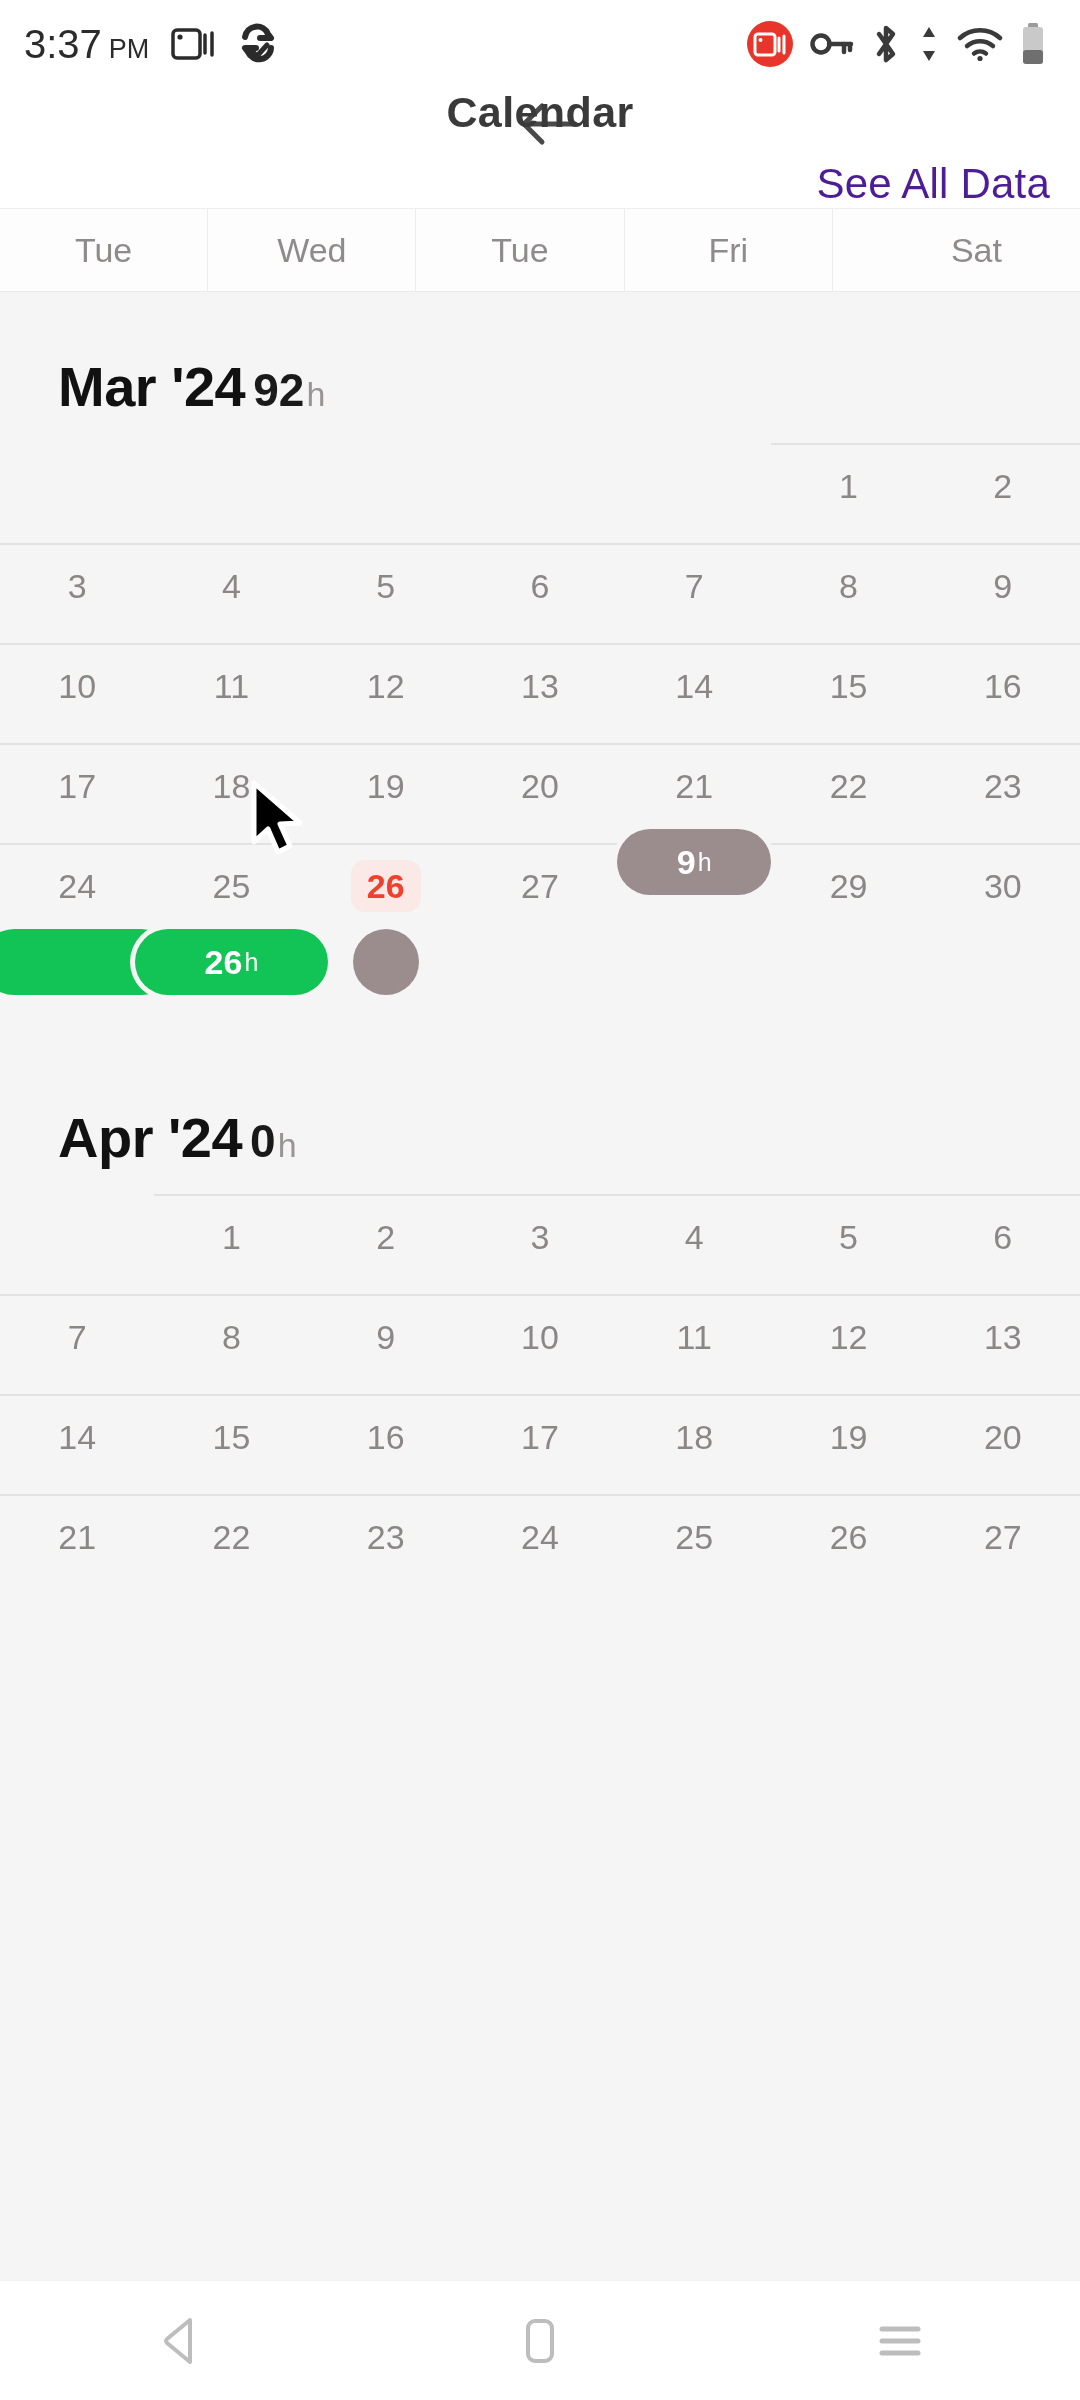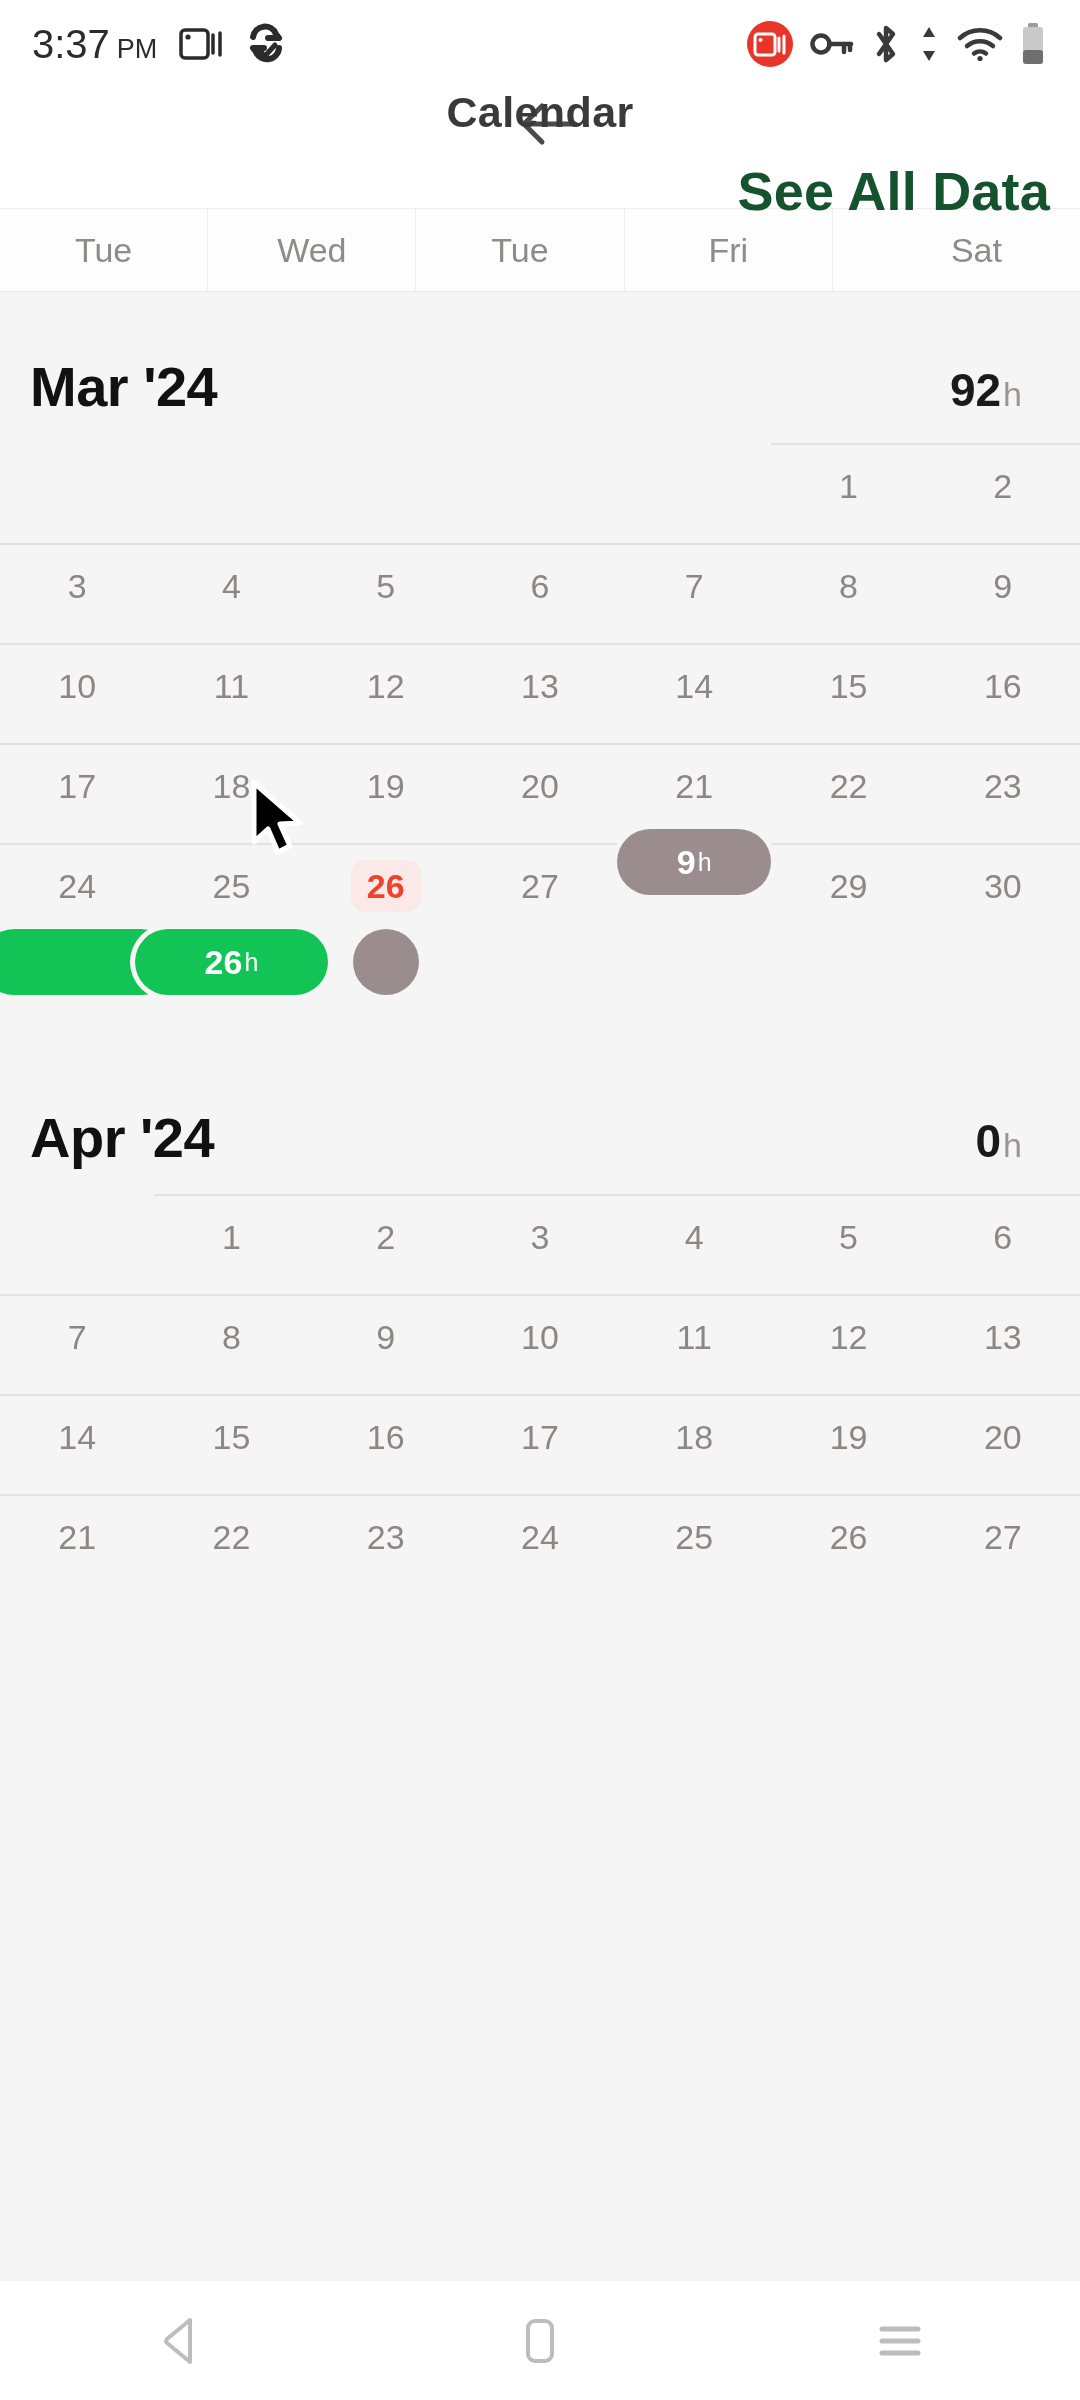--- a/index.html
+++ b/index.html
@@ -9,21 +9,21 @@
     background:#ffffff;
     overflow:hidden;
     position:relative;
   }
 
   
   .statusbar{
     height:88px; width:1080px;
     display:flex; align-items:center;
     justify-content:space-between;
-    padding:0 34px 0 32px;
+    padding:0 34px 0 24px;
     background:#ffffff;
   }
   .sb-left{ display:flex; align-items:center; gap:22px; }
   .sb-time{
     font-size:40px; font-weight:400; color:#2b2b2b;
     letter-spacing:0px; white-space:nowrap;
   }
   .sb-time .ampm{ font-size:27px; margin-left:7px; font-weight:500; }
   .sb-right{ display:flex; align-items:center; gap:17px; }
   .icon-svg{ display:block; }
@@ -53,23 +53,23 @@
     left:0; right:0;
     text-align:center;
     font-size:43px;
     font-weight:700;
     color:#3a3a3a;
     letter-spacing:0.4px;
     pointer-events:none;
   }
   .see-all{
     margin-left:auto;
-    font-size:54px;
-    font-weight:700;
-    color:#14532d;
+    font-size:42px;
+    font-weight:400;
+    color:#4c1d95;
     letter-spacing:0.2px;
     z-index:2;
   }
 
   
   .weekhead{
     width:1080px; height:84px;
     display:flex;
     background:#fdfdfd;
     border-top:1px solid #eeeeee;
@@ -92,22 +92,21 @@
     background:#f6f5f5;
     overflow:hidden;
     position:relative;
   }
 
   .month-block{ width:1080px; position:relative; }
 
   .month-head{
     display:flex;
     align-items:baseline;
-    justify-content:space-between;
-    padding:62px 58px 0 30px;
+    padding:62px 58px 0 58px;
   }
   .month-name{
     font-size:56px;
     font-weight:700;
     color:#111111;
     letter-spacing:-0.5px;
   }
   .month-total{
     font-size:46px;
     font-weight:700;

